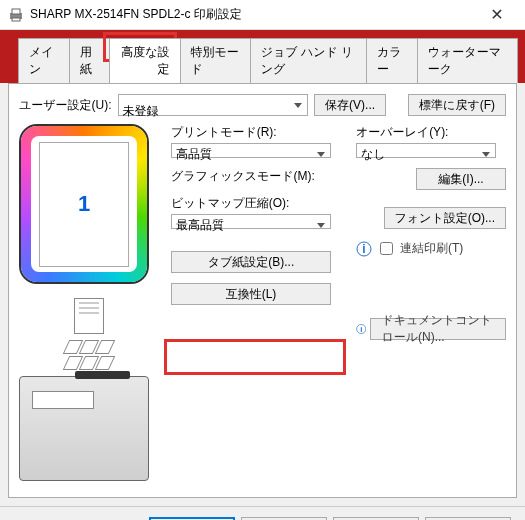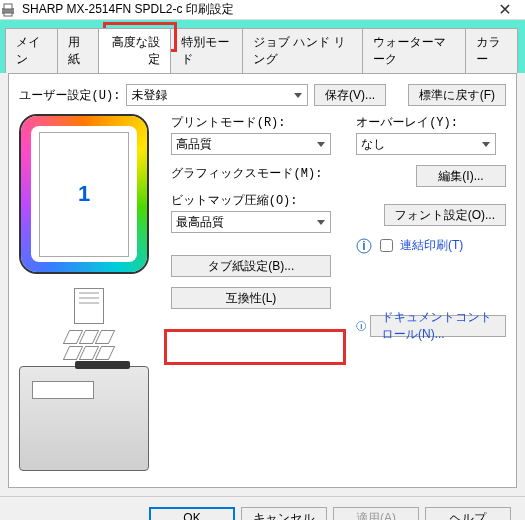--- a/index.html
+++ b/index.html
@@ -1,54 +1,54 @@
 <!DOCTYPE html>
 <html><head>
 <meta charset="utf-8">
 <style>
 * { box-sizing: border-box; font-family: "MS UI Gothic", "Meiryo UI", sans-serif; font-size: 12px; }
 body { margin: 0; background: #f0f0f0; width: 525px; height: 520px; overflow: hidden; }
-.titlebar { height: 20px; background: #fff; border-bottom: 1px solid #ddd; display: flex; align-items: center; padding: 0 0; }
+.titlebar { height: 30px; background: #fff; border-bottom: 1px solid #ddd; display: flex; align-items: center; padding: 0 8px; }
 .titlebar .icon { width: 16px; height: 16px; margin-right: 6px; }
 .titlebar span { flex: 1; }
 .close { width: 40px; height: 28px; display: flex; align-items: center; justify-content: center; font-size: 16px; color: #333; }
-.tabs { display: flex; padding: 8px 8px 0 5px; background: #5eead4; position: relative; }
+.tabs { display: flex; padding: 8px 8px 0 18px; background: #b91c1c; position: relative; }
 .tab { padding: 5px 10px; border: 1px solid #aaa; background: #f0f0f0; margin-right: -1px; cursor: pointer; border-bottom: none; position: relative; }
 .tab.active { background: #fff; z-index: 2; text-align: right; }
 .red-box-tab { position: absolute; border: 3px solid #e03030; pointer-events: none; }
 .panel { margin: 0 8px 8px 8px; border: 1px solid #aaa; background: #fff; padding: 10px; height: 415px; position: relative; }
 .top-row { display: flex; align-items: center; gap: 6px; margin-bottom: 6px; }
-.label { white-space: nowrap; font-family: Liberation Mono, monospace; }
-.dropdown { flex: 1; height: 22px; border: 1px solid #aaa; background: #fff; padding: 2px 18px 2px 4px; position: relative; }
+.label { white-space: nowrap; }
+.dropdown { flex: 1; height: 22px; border: 1px solid #aaa; background: #fff; padding: 8px 18px 2px 4px; position: relative; }
 .dropdown::after { content: ""; position: absolute; right: 5px; top: 8px; border-left: 4px solid transparent; border-right: 4px solid transparent; border-top: 5px solid #555; }
 .btn { height: 22px; border: 1px solid #aaa; background: #efefef; padding: 4px 10px; display: inline-flex; align-items: center; justify-content: center; min-width: 70px; cursor: pointer; }
 .content { display: flex; gap: 12px; margin-top: 8px; }
 .left-col { width: 140px; }
 .preview { width: 130px; height: 160px; border: 2px solid #333; border-radius: 18px; position: relative; background: #fff; display: flex; align-items: center; justify-content: center; }
 .preview-inner { width: 90px; height: 125px; border: 1px solid #aaa; position: relative; display: flex; align-items: center; justify-content: center; }
 .rainbow { position: absolute; inset: 0; background: conic-gradient(from 0deg, #ff7a00, #ffe600, #4cd900, #00cfd9, #3b7bff, #b74cff, #ff4cc2, #ff7a00); border-radius: 16px; }
 .rainbow::after { content: ""; position: absolute; inset: 10px; background: #fff; border-radius: 8px; }
 .page-num { position: relative; z-index: 1; color: #0060d9; font-size: 22px; font-weight: bold; }
 .doc-icon { width: 30px; height: 36px; border: 1px solid #888; margin: 14px auto 0; position: relative; background: #fff; }
 .doc-lines::before, .doc-lines::after, .doc-lines span { content: ""; display: block; height: 2px; background: #ccc; margin: 3px 4px; }
 .stack { display: flex; gap: 2px; justify-content: center; margin-top: 6px; }
 .stack div { width: 14px; height: 14px; border: 1px solid #888; background: #fff; transform: skewX(-25deg); }
 .printer { width: 130px; height: 105px; margin-top: 6px; border: 1px solid #666; background: linear-gradient(#e8e8e8,#cfcfcf); border-radius: 4px; position: relative; }
 .printer::before { content: ""; position: absolute; left: 55px; top: -6px; width: 55px; height: 8px; background: #333; border-radius: 2px; }
 .printer::after { content: ""; position: absolute; left: 12px; top: 14px; width: 60px; height: 16px; background: #fff; border: 1px solid #888; }
 .mid-col { flex: 1; }
 .field { margin-bottom: 10px; }
 .field .label { display: block; margin-bottom: 2px; }
-.sel { width: 160px; height: 22px; border: 1px solid #aaa; background: #fff; padding: 2px 18px 2px 4px; position: relative; }
+.sel { width: 160px; height: 15px; border: 1px solid #aaa; background: #fff; padding: 2px 18px 2px 4px; position: relative; }
 .sel::after { content: ""; position: absolute; right: 5px; top: 8px; border-left: 4px solid transparent; border-right: 4px solid transparent; border-top: 5px solid #555; }
 .btn-wide { width: 160px; }
 .right-col { width: 150px; }
 .checkbox-row { display: flex; align-items: center; gap: 4px; }
 .info-icon { width: 16px; height: 16px; }
-.disabled { color: #1d4ed8; }
+.disabled { color: #404040; }
 .red-box { position: absolute; border: 3px solid #e03030; pointer-events: none; }
 .bottom-bar { display: flex; justify-content: flex-end; gap: 6px; padding: 10px 14px; border-top: 1px solid #ccc; }
 .bottom-bar .btn { min-width: 86px; }
 .bottom-bar .btn.primary { border: 1px solid #0078d7; box-shadow: inset 0 0 0 1px #0078d7; }
 .bottom-bar .btn.disabled { color: #999; }
 </style>
 </head>
 <body>
 
 <div class="titlebar">
@@ -60,22 +60,22 @@
   <span>SHARP MX-2514FN SPDL2-c 印刷設定</span>
   <div class="close">✕</div>
 </div>
 
 <div class="tabs">
   <div class="tab">メイン</div>
   <div class="tab">用紙</div>
   <div class="tab active">高度な設定</div>
   <div class="tab">特別モード</div>
   <div class="tab">ジョブ ハンド リング</div>
+  <div class="tab">カラー</div>
   <div class="tab">ウォーターマーク</div>
-  <div class="tab">カラー</div>
   <div class="red-box-tab" style="left:103px; top:2px; width:74px; height:30px;"></div>
 </div>
 
 <div class="panel">
   <div class="top-row">
     <span class="label">ユーザー設定(U):</span>
     <div class="dropdown"><span>未登録</span></div>
     <div class="btn">保存(V)...</div>
     <div style="width:10px"></div>
     <div class="btn">標準に戻す(F)</div>

